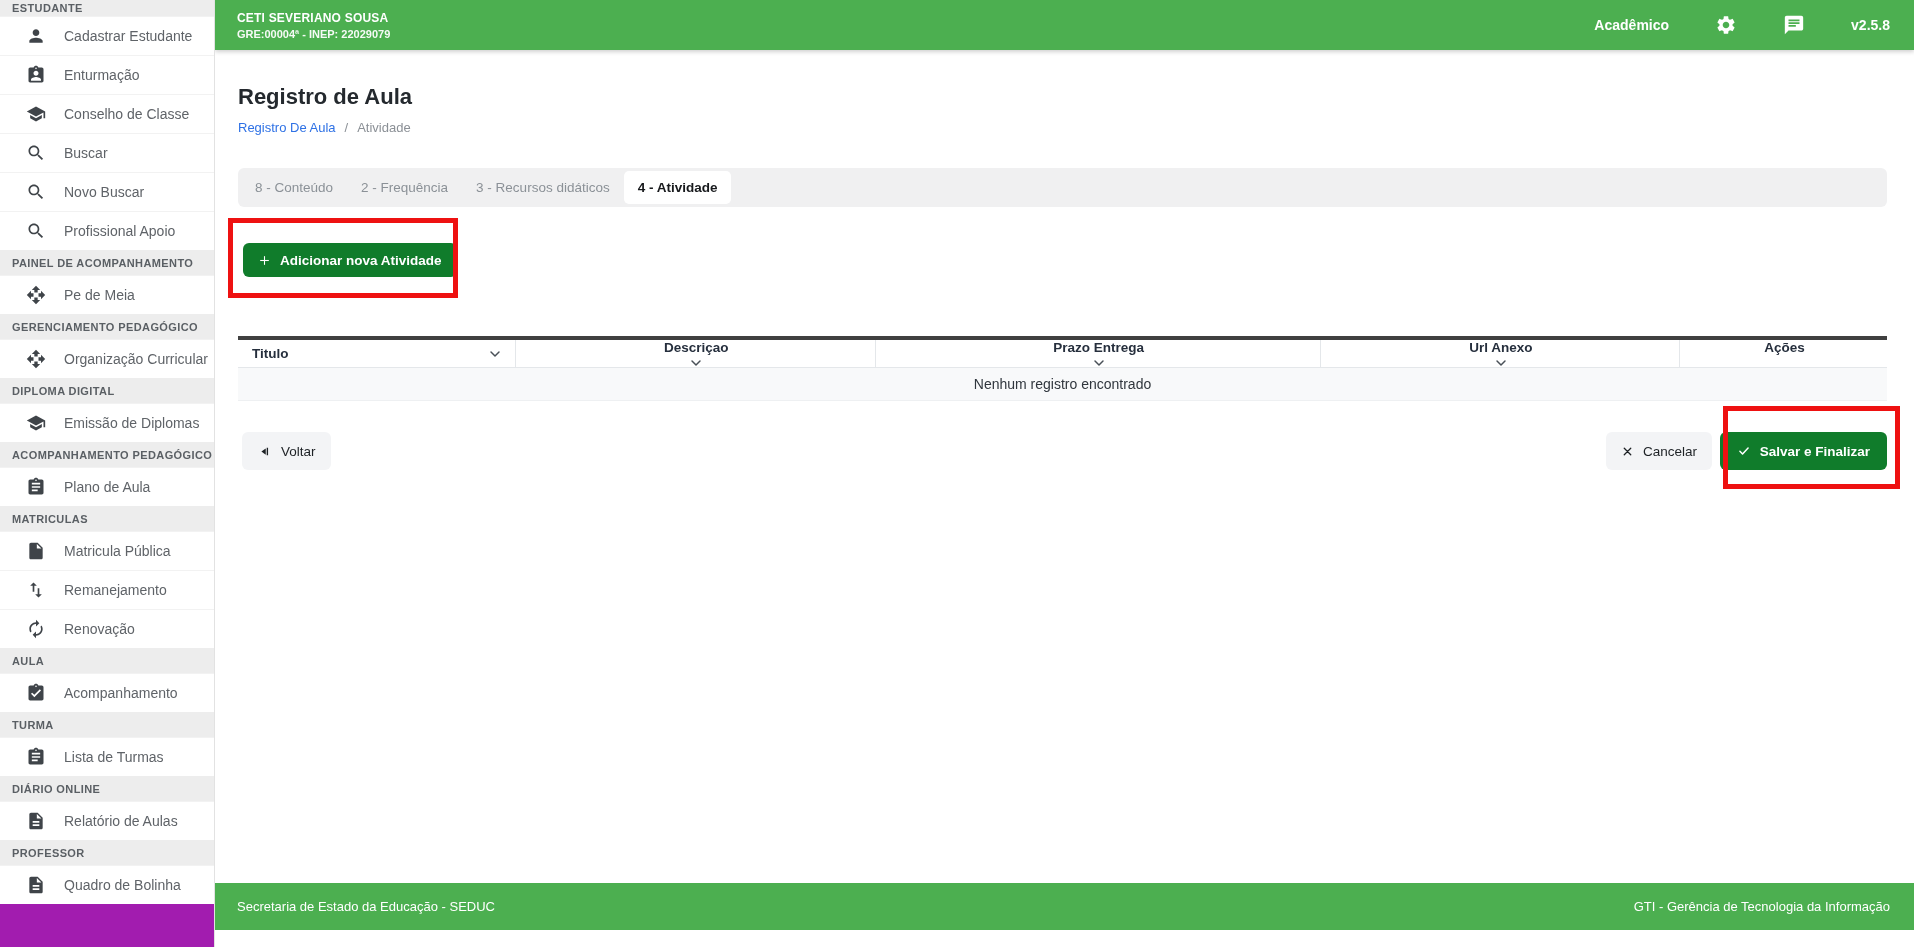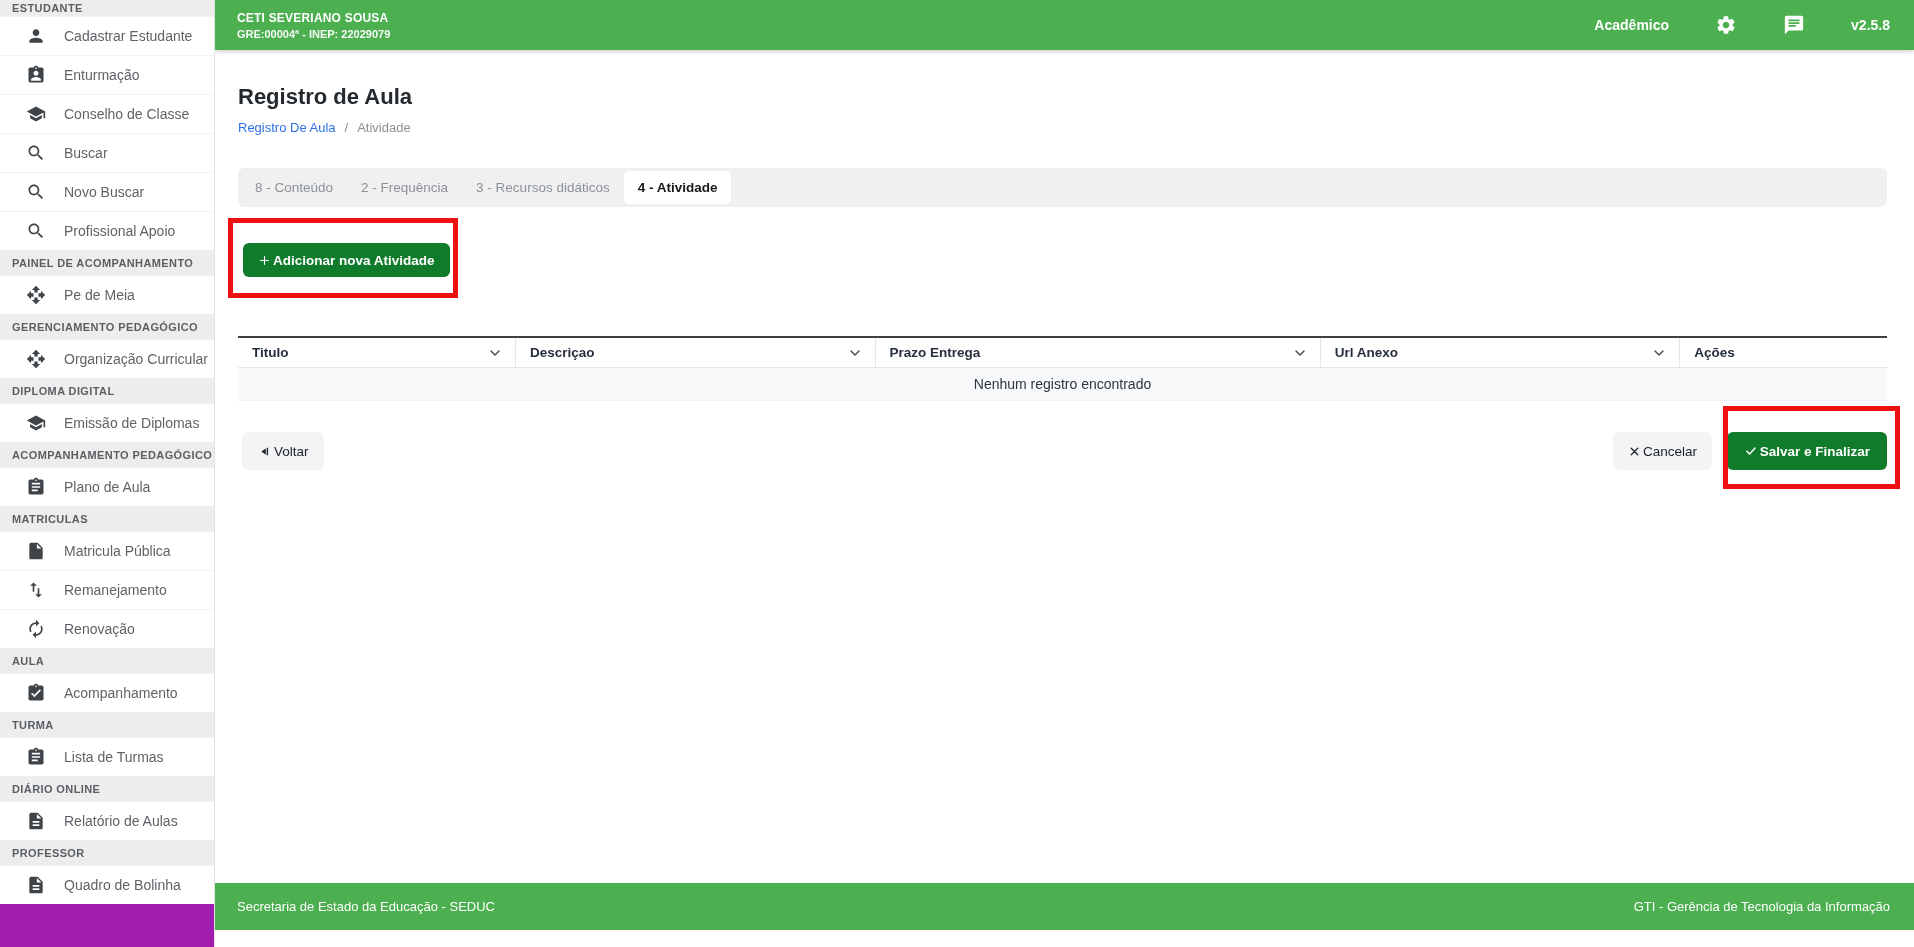--- a/index.html
+++ b/index.html
@@ -57,44 +57,44 @@
   .tab { padding:0 14px; font-size:13.5px; color:#8b9197; height:33px; line-height:33px; cursor:pointer; white-space:nowrap; }
   .tab.active { background:#fff; border-radius:5px; color:#17191c; font-weight:bold; }
 
   .annotation-box {
     position:absolute; border:5px solid var(--annotation-red);
     pointer-events:none; z-index:4; background:transparent;
   }
   .redbox-add  { left:13px;  top:218px; width:230px; height:80px; }
   .redbox-save { right:14px; top:406px; width:177px; height:83px; }
 
-  .btn { display:flex; align-items:center; gap:2px; border:none; border-radius:6px;
+  .btn { display:flex; align-items:center; gap:9px; border:none; border-radius:6px;
          font-family:inherit; font-size:13.5px; cursor:pointer; }
   .btn svg { display:block; }
 
   .btn-add {
     position:absolute; left:28px; top:243px; height:34px; padding:0 15px;
     background:var(--button-green); color:#fff; font-weight:bold;
   }
   .btn-light { background:#f3f4f6; color:#1d2125; height:38px; padding:0 15px; }
   .btn-voltar  { position:absolute; left:27px;  top:432px; }
   .btn-cancel  { position:absolute; right:202px; top:432px; }
   .btn-save {
     position:absolute; right:27px; top:432px; height:38px; padding:0 17px;
     background:var(--button-green); color:#fff; font-weight:bold;
   }
 
   
   .table { position:absolute; left:23px; right:27px; top:336px; }
-  .thead { display:flex; height:32px; border-top:2px solid #404040; border-bottom:1px solid #e4e7ea; }
+  .thead { display:flex; height:32px; border-top:4px solid #404040; border-bottom:1px solid #e4e7ea; }
   .th {
     display:flex; align-items:center; justify-content:space-between;
     padding:0 12px 0 14px; font-size:13.5px; font-weight:bold; color:#262f3d; cursor:pointer;
   }
-  .th + .th { border-left:1px solid #e4e7ea; }
+  .th + .th { border-left:1px solid #e4e7ea;flex-direction:column; }
   .chev { width:16px; height:16px; color:#495057; cursor:pointer; }
   .chev svg { width:16px; height:16px; display:block; }
   .empty-row {
     height:33px; background:#f8f9fa; display:flex; align-items:center; justify-content:center;
     font-size:14px; color:#30363d; border-bottom:1px solid #eef0f2;
   }
 
   
   .footer {
     position:absolute; left:0; right:0; top:883px; height:47px;

